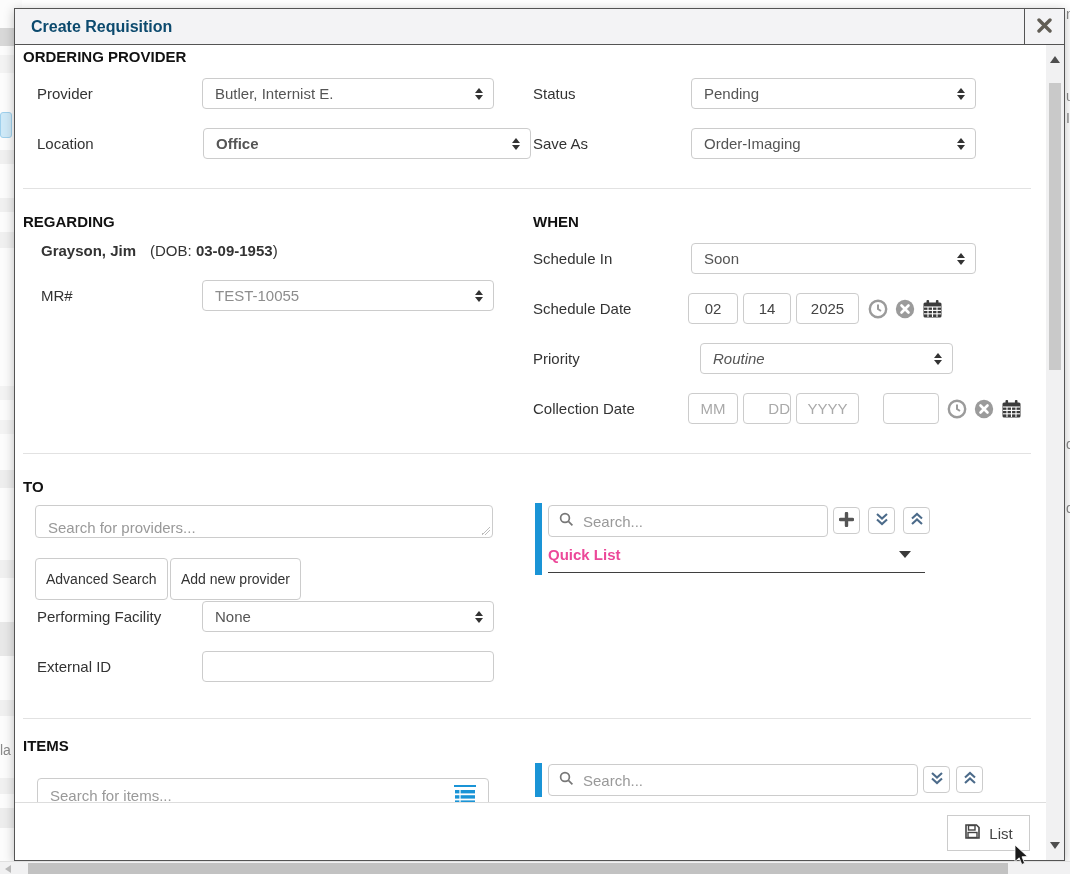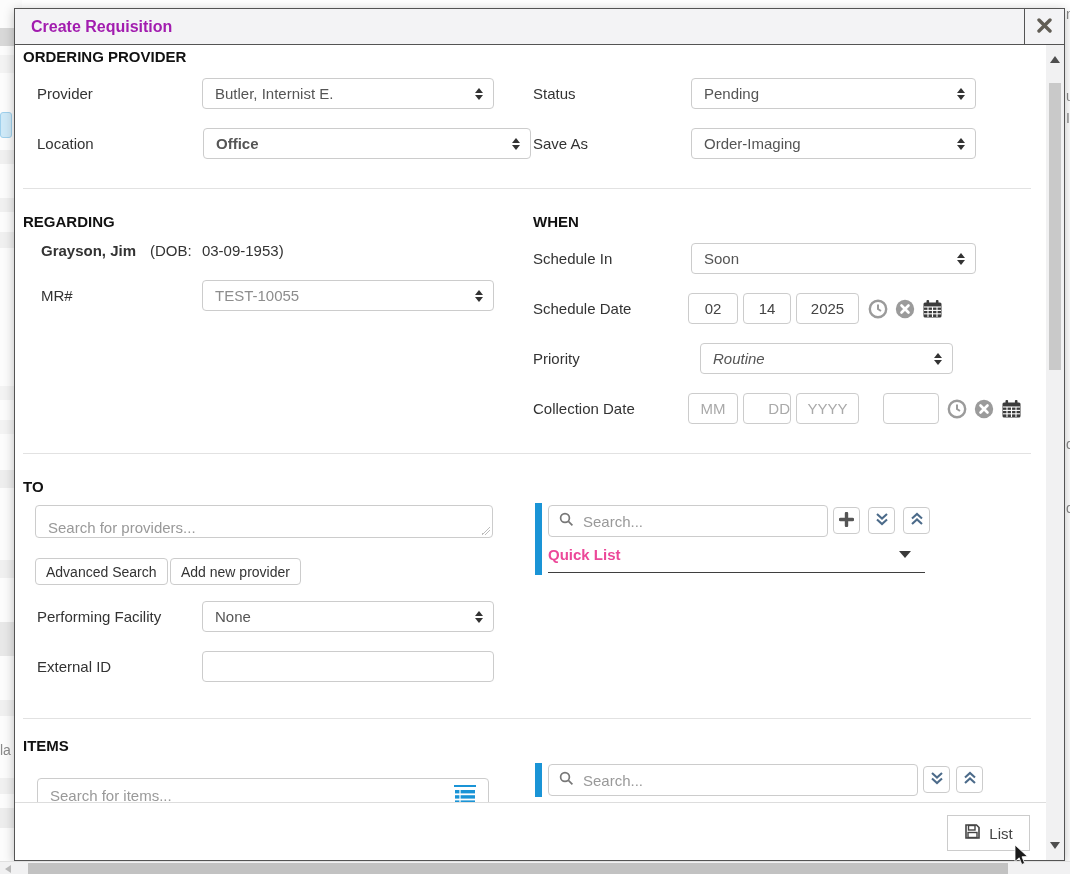--- a/index.html
+++ b/index.html
@@ -15,32 +15,32 @@
   
   .modal{
     position:absolute;left:14px;top:8px;width:1051px;height:853px;
     background:#fff;border:1px solid #545454;box-shadow:0 2px 10px rgba(0,0,0,.25);
     box-sizing:border-box;z-index:3;
   }
   .modal-header{
     position:absolute;left:0;top:0;right:0;height:36px;background:#f3f3f5;
     border-bottom:1px solid #545454;display:flex;align-items:center;box-sizing:border-box;
   }
-  .modal-title{font-size:16px;font-weight:bold;color:#a21caf;padding-left:16px;}
+  .modal-title{font-size:16px;font-weight:bold;color:#0c4a6e;padding-left:16px;}
   .close-btn{
     position:absolute;right:0;top:0;width:40px;height:35px;background:#f3f3f5;
     border:none;border-left:1px solid #545454;display:flex;align-items:center;justify-content:center;cursor:pointer;
   }
   .modal-body{position:absolute;left:0;top:36px;right:0;bottom:0;background:#fff;overflow:hidden;}
   
   .sec-heading{position:absolute;font-size:15px;font-weight:bold;color:#111;}
   .lbl{position:absolute;font-size:15px;color:#333;}
   .patient{position:absolute;font-size:15px;color:#333;}
   .patient .pname{font-weight:bold;margin-right:14px;}
-  .patient .pdob b{font-weight:normal;margin-left:6px;}
+  .patient .pdob b{font-weight:bold;}
   .select{
     position:absolute;height:31px;border:1px solid #ccc;border-radius:4px;background:#fff;
     display:flex;align-items:center;padding:0 26px 0 12px;box-sizing:border-box;cursor:pointer;
   }
   .select .val{font-size:15px;color:#555;white-space:nowrap;overflow:hidden;}
   .select .val.muted{color:#8d8d8d;}
   .sel-arrows{position:absolute;right:10px;top:50%;transform:translateY(-50%);display:flex;flex-direction:column;gap:2px;}
   .tri-up{width:0;height:0;border-left:4px solid transparent;border-right:4px solid transparent;border-bottom:5px solid #333;}
   .tri-down{width:0;height:0;border-left:4px solid transparent;border-right:4px solid transparent;border-top:5px solid #333;}
   .divider{position:absolute;left:8px;width:1008px;height:1px;background:#e2e2e2;}
@@ -50,21 +50,21 @@
     text-align:center;font-size:15px;color:#444;background:#fff;outline:none;padding:0;
   }
   .date-input::placeholder{color:#a9a9a9;}
   .text-input{
     position:absolute;height:31px;border:1px solid #ccc;border-radius:4px;box-sizing:border-box;
     font-size:15px;color:#444;background:#fff;outline:none;padding:0 10px;
   }
   .text-input::placeholder{color:#9a9a9a;}
   .icon-row{position:absolute;display:flex;align-items:center;gap:7px;}
   .btn{
-    position:absolute;height:27px;border:1px solid #ccc;border-radius:4px;background:#fff;
+    position:absolute;height:42px;border:1px solid #ccc;border-radius:4px;background:#fff;
     font-size:14px;color:#333;padding:0 10px;cursor:pointer;box-sizing:border-box;
   }
   .search-box{
     position:absolute;height:32px;border:1px solid #ccc;border-radius:4px;background:#fff;
     display:flex;align-items:center;padding:0 10px;box-sizing:border-box;gap:7px;
   }
   .search-box input{border:none;outline:none;font-size:15px;color:#555;flex:1;min-width:0;background:transparent;}
   .search-box input::placeholder{color:#999;}
   .mini-btn{
     position:absolute;width:27px;height:27px;border:1px solid #ccc;border-radius:4px;background:#fff;

